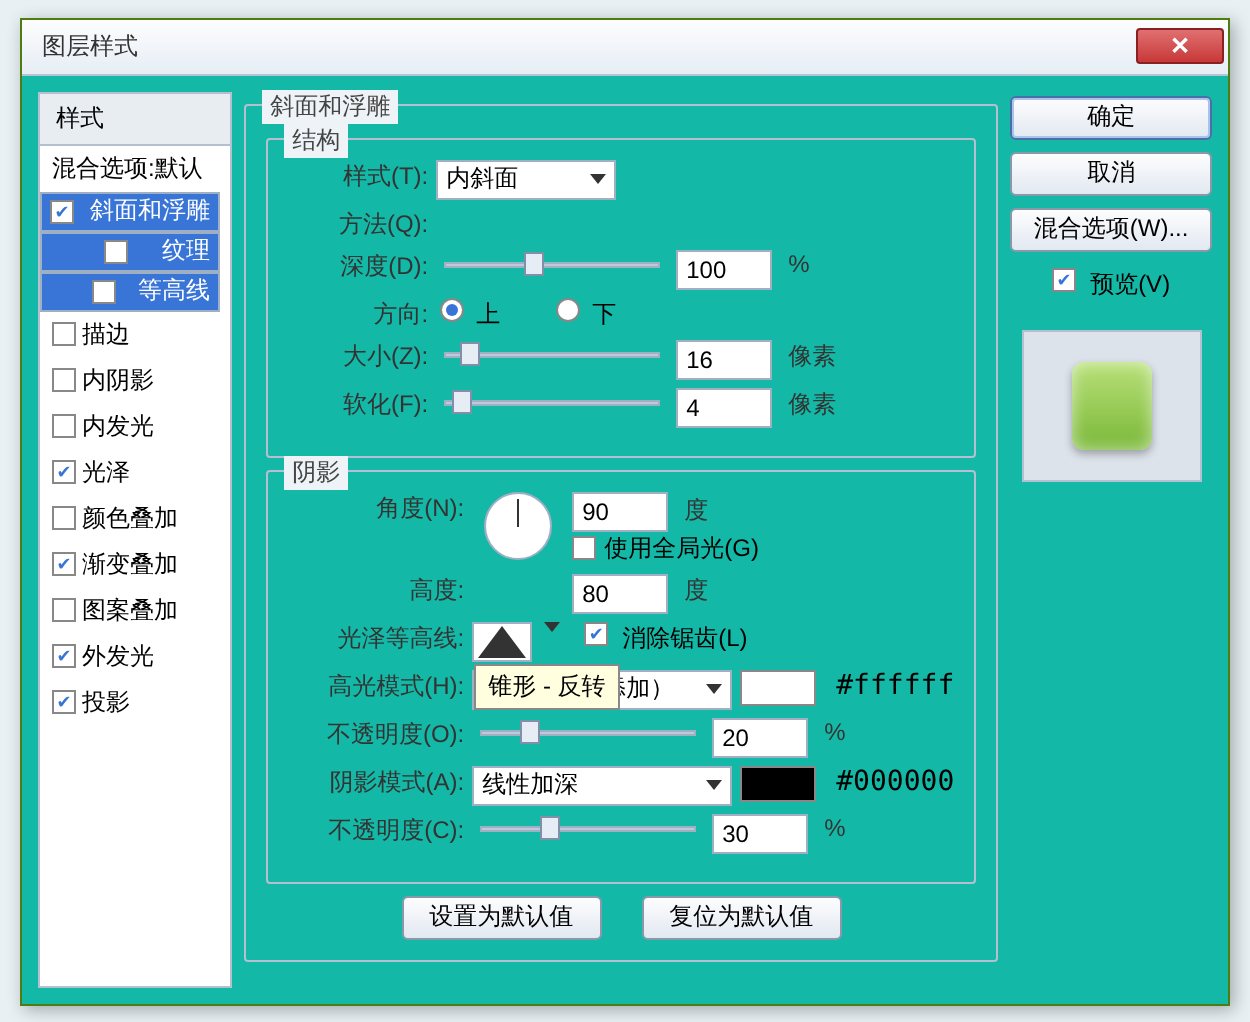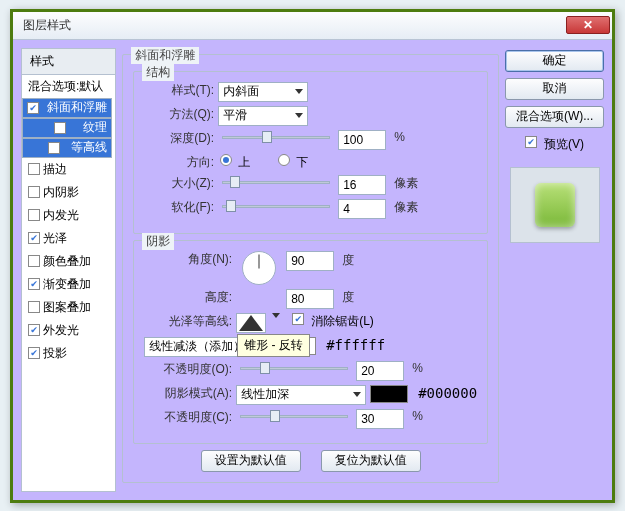--- a/index.html
+++ b/index.html
@@ -1,17 +1,17 @@
 <!DOCTYPE html>
 <html><head>
 <meta charset="utf-8">
 <style>
 *{box-sizing:border-box;font-family:"Microsoft YaHei","SimSun",Arial,sans-serif;font-size:12px}
 body{margin:0;background:#e8f0f4;display:flex;align-items:center;justify-content:center;height:511px}
-.dialog{width:605px;height:494px;background:#c4b5fd;border:3px solid #4d7c0f;box-shadow:2px 2px 8px rgba(0,0,0,.3);position:relative}
+.dialog{width:605px;height:494px;background:#14b8a6;border:1px solid #4d7c0f;box-shadow:2px 2px 8px rgba(0,0,0,.3);position:relative}
 .titlebar{height:28px;background:linear-gradient(#fdfdfe,#e6edf5);border-bottom:1px solid #b8c4d4;display:flex;align-items:center;padding:0 2px 0 10px;color:#333}
 .closebtn{margin-left:auto;width:44px;height:18px;background:linear-gradient(#e07070,#c83838);border:1px solid #8a2020;border-radius:2px;display:flex;align-items:center;justify-content:center;color:#fff;font-weight:bold;cursor:pointer}
 .body{display:flex;padding:8px;gap:6px;height:calc(100% - 28px)}
 .leftcol{width:104px;display:flex;flex-direction:column}
 .lhead{background:#e8edf2;border:1px solid #b4c0d0;padding:4px 8px;text-align:left}
 .llist{border:1px solid #b4c0d0;border-top:none;background:#fff;flex:1}
 .litem{padding:3px 6px;display:flex;align-items:center;gap:3px;cursor:pointer}
 .litem.sel{background:#3875d7;color:#fff}
 .litem .ind{width:10px;display:inline-block}
 .chk{width:12px;height:12px;border:1px solid #888;background:#fff;display:inline-flex;align-items:center;justify-content:center;font-size:9px;color:#3875d7}
@@ -128,24 +128,20 @@
 
           <div class="row">
             <span class="lbl">样式(T):</span>
             <div class="sel">
                 <span>内斜面</span>
                 <span class="tri"></span>
               </div>
           </div>
           <div class="row">
             <span class="lbl">方法(Q):</span>
-            <div class="sel">
-                <span>平滑</span>
-                <span class="tri"></span>
-              </div>
           </div>
           <div class="row">
             <span class="lbl">深度(D):</span>
             <div class="slider">
                 <div class="strack"></div>
                 <div class="sthumb" style="left:40px"></div>
               </div>
             <input class="inp" value="100" style="">
             <span class="unit">%</span>
           </div>
@@ -181,20 +177,24 @@
           <div class="fleg">阴影</div>
 
           <div class="row">
             <span class="lbl2">角度(N):</span>
             <div class="anglectl"></div>
             <div style="display:flex;flex-direction:column;gap:0">
               <div style="display:flex;align-items:center;gap:4px">
                 <input class="inp" value="90" style="">
                 <span class="unit">度</span>
               </div>
+              <div style="display:flex;align-items:center;gap:4px">
+                <span class="chk"></span>
+                <span>使用全局光(G)</span>
+              </div>
             </div>
           </div>
           <div class="row">
             <span class="lbl2">高度:</span>
             <span style="width:46px"></span>
             <input class="inp" value="80" style="">
             <span class="unit">度</span>
           </div>
           <div class="row">
             <span class="lbl2">光泽等高线:</span>
@@ -202,20 +202,21 @@
               <svg viewBox="0 0 24 16">
                   <polyline points="0,16 12,0 24,16" fill="#333"></polyline>
                 </svg>
               <div class="tooltip">锥形 - 反转</div>
             </div>
             <span class="tri" style="margin:0 8px 0 2px"></span>
             <span class="chk">✔</span>
             <span style="margin-left:3px">消除锯齿(L)</span>
           </div>
           <div class="row">
+            <span class="lbl2">高光模式(H):</span>
             <div class="sel" style="width:130px">
                 <span>线性减淡（添加）</span>
                 <span class="tri"></span>
               </div>
             <div class="colorsw" style="background:#ffffff"></div>
             <span class="hex">#ffffff</span>
           </div>
           <div class="row">
             <span class="lbl2">不透明度(O):</span>
             <div class="slider">

